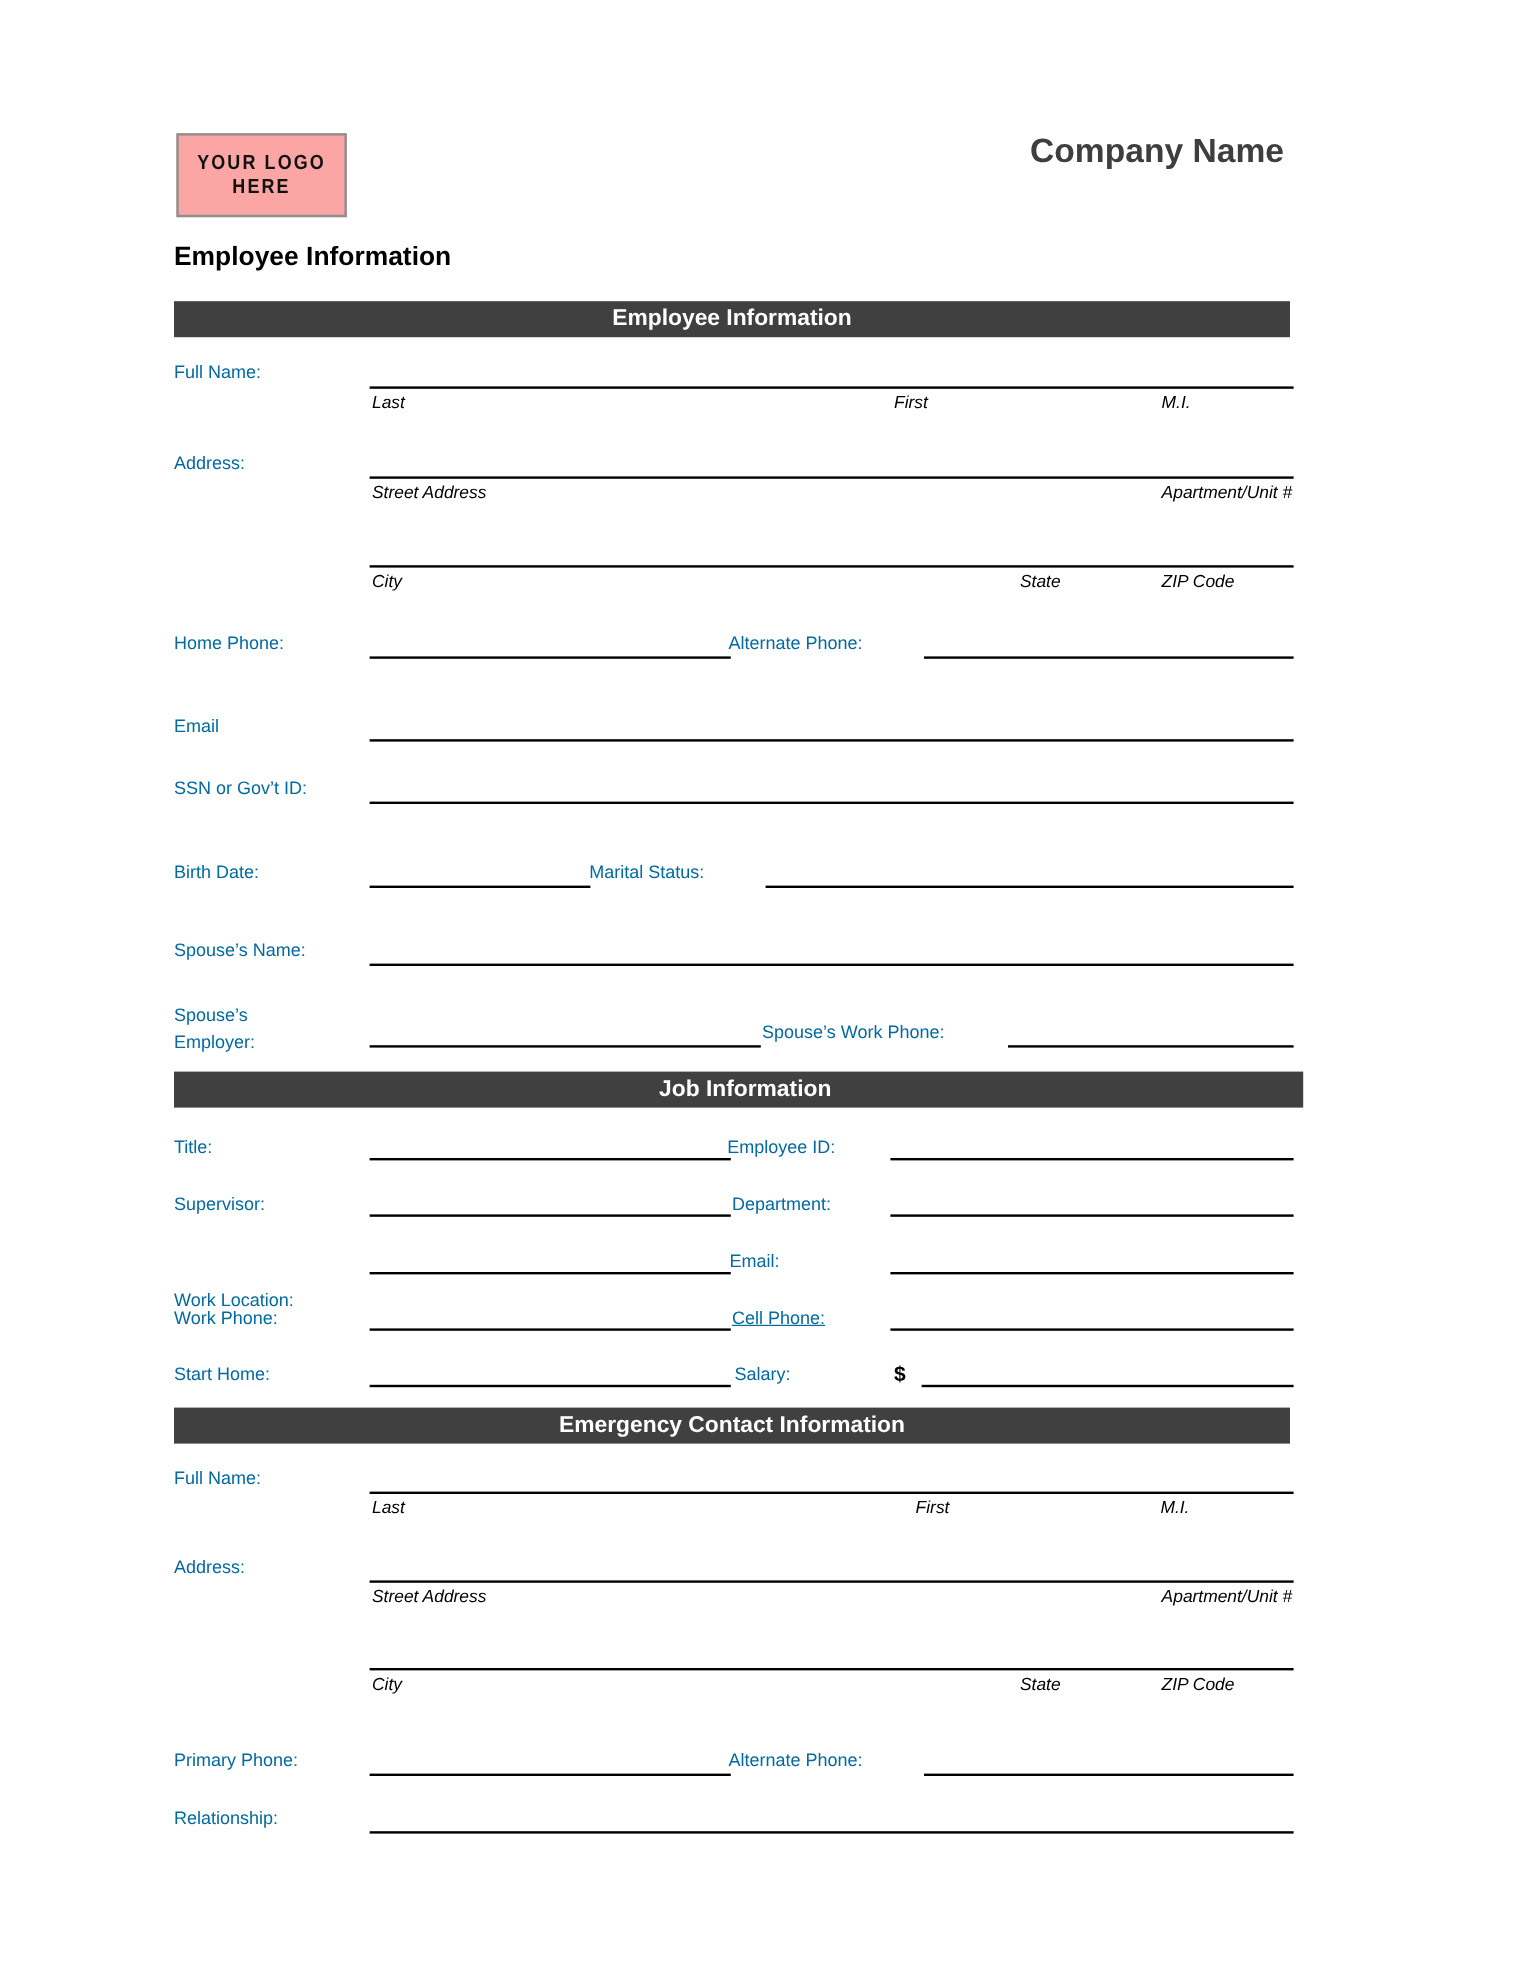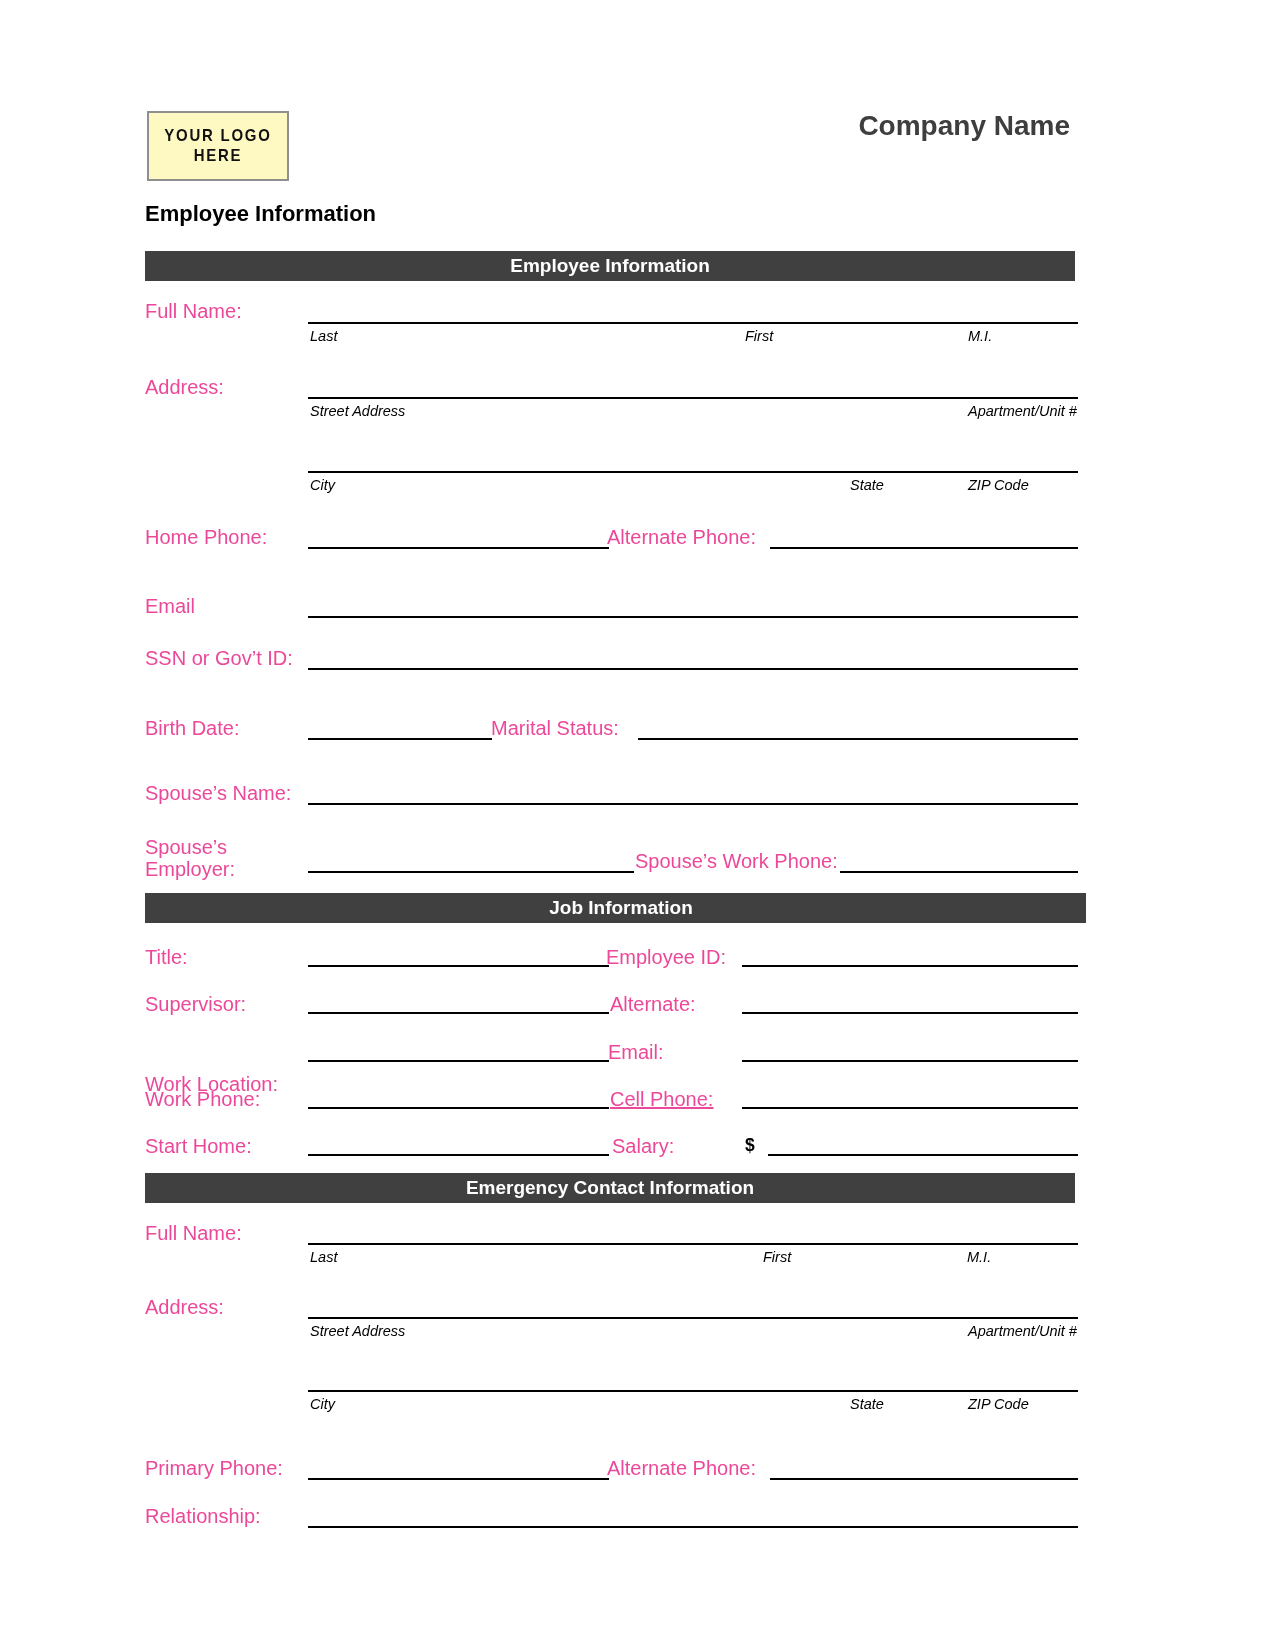--- a/index.html
+++ b/index.html
@@ -3,37 +3,37 @@
 <meta charset="utf-8">
 <style>
   html,body{margin:0;padding:0;background:#ffffff;}
   .page{
     position:relative;width:1275px;height:1650px;background:#ffffff;
     font-family:"Liberation Sans",sans-serif;color:#000;overflow:hidden;
   }
   .logo-box{
     position:absolute;left:147px;top:111px;width:142px;height:70px;
     border:2px solid #8f8f8f;box-sizing:border-box;
-    display:flex;align-items:center;justify-content:center;background:#fef9c3;
+    display:flex;align-items:center;justify-content:center;background:#fca5a5;
   }
   .logo-text{
     font-weight:bold;font-size:17px;line-height:20px;letter-spacing:2px;
     text-align:center;transform:scaleX(0.88);white-space:nowrap;color:#111;
   }
   .company-name{
     position:absolute;right:205px;top:110px;font-size:28px;font-weight:bold;color:#3e3e3e;
   }
   .page-title{
     position:absolute;left:145px;top:201px;font-size:22px;font-weight:bold;color:#000;
   }
   .banner{
     position:absolute;left:145px;width:930px;height:30px;background:#404040;
     color:#ffffff;font-size:19px;font-weight:bold;text-align:center;line-height:30px;
   }
-  .lbl{position:absolute;font-size:20px;color:#ec4899;line-height:22px;}
+  .lbl{position:absolute;font-size:15px;color:#0369a1;line-height:22px;}
   .sub{position:absolute;font-size:14.5px;font-style:italic;color:#000;white-space:nowrap;}
   .blank{
     position:absolute;height:22px;border-bottom:2px solid #000;box-sizing:content-box;
     font-size:16px;line-height:22px;padding:0 2px;cursor:text;
   }
   .currency{position:absolute;font-size:17.5px;font-weight:bold;color:#000;}
 </style>
 </head>
 <body>
 
@@ -92,21 +92,21 @@
 
   <div class="banner" style="top:893px;padding-left:11px;">Job Information</div>
 
   <div class="lbl" style="left:145px;top:946px;">Title:</div>
   <div class="blank" style="left:308px;top:943px;width:297px;"></div>
   <div class="lbl" style="left:606px;top:946px;">Employee ID:</div>
   <div class="blank" style="left:742px;top:943px;width:332px;"></div>
 
   <div class="lbl" style="left:145px;top:993px;">Supervisor:</div>
   <div class="blank" style="left:308px;top:990px;width:297px;"></div>
-  <div class="lbl" style="left:610px;top:993px;">Alternate:</div>
+  <div class="lbl" style="left:610px;top:993px;">Department:</div>
   <div class="blank" style="left:742px;top:990px;width:332px;"></div>
 
   <div class="lbl" style="left:145px;top:1045px;margin-top:28px;">Work Location:</div>
   <div class="blank" style="left:308px;top:1038px;width:297px;"></div>
   <div class="lbl" style="left:608px;top:1041px;">Email:</div>
   <div class="blank" style="left:742px;top:1038px;width:332px;"></div>
 
   <div class="lbl" style="left:145px;top:1088px;">Work Phone:</div>
   <div class="blank" style="left:308px;top:1085px;width:297px;"></div>
   <div class="lbl" style="left:610px;top:1088px;text-decoration:underline;">Cell Phone:</div>

